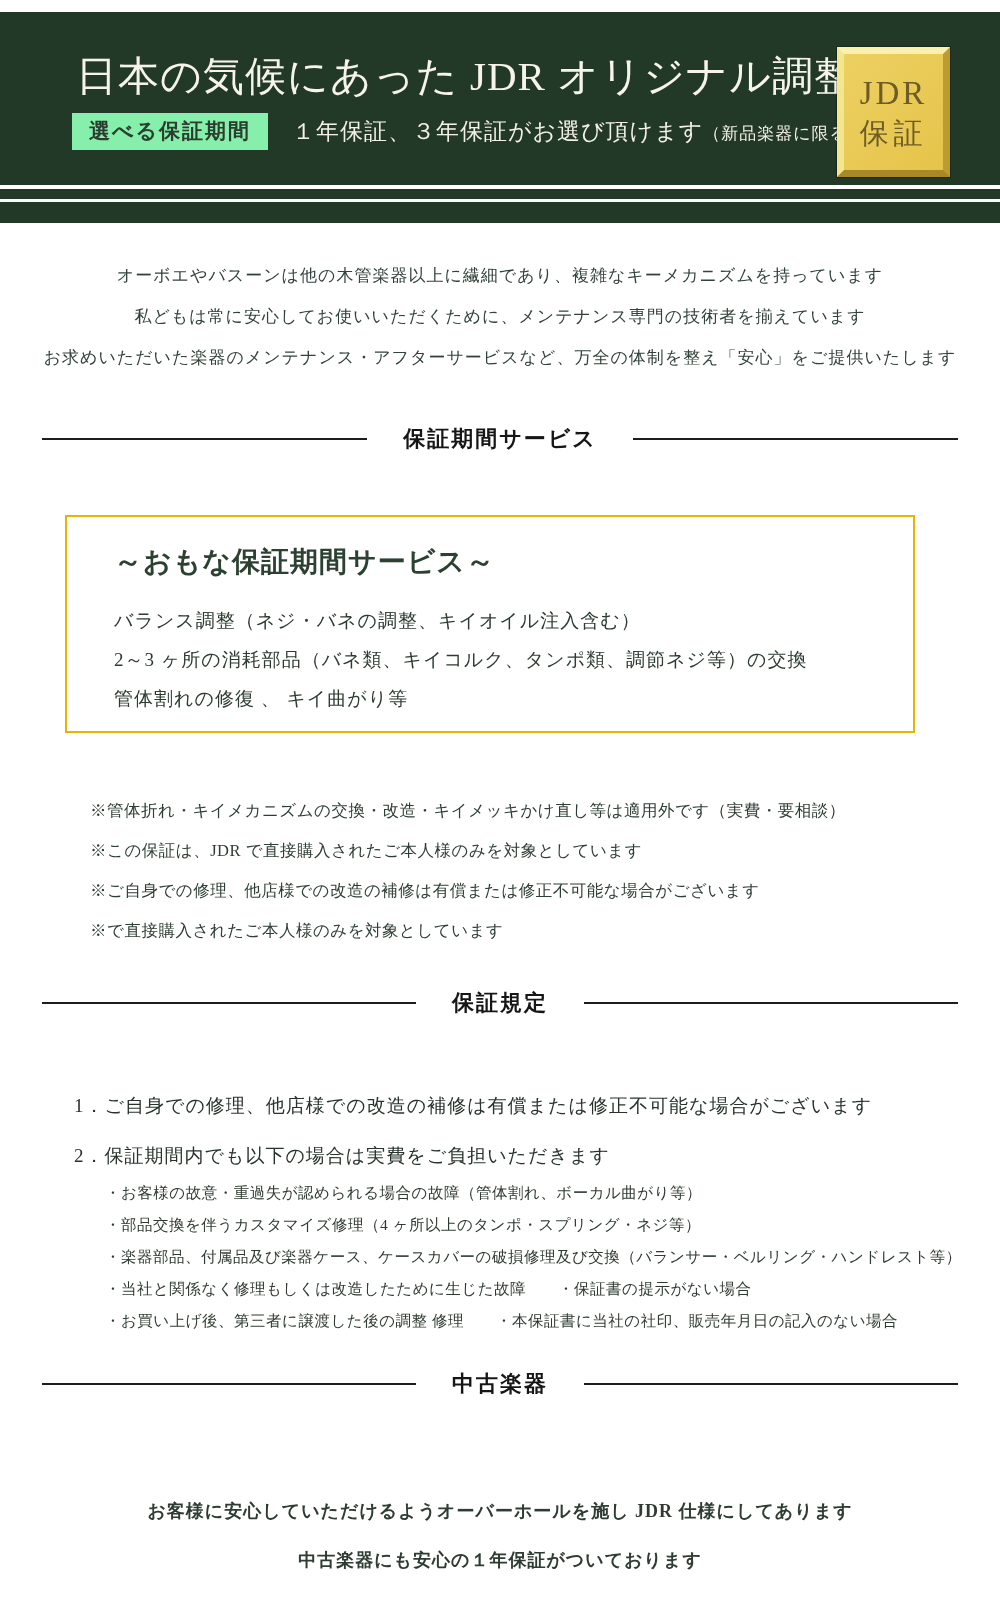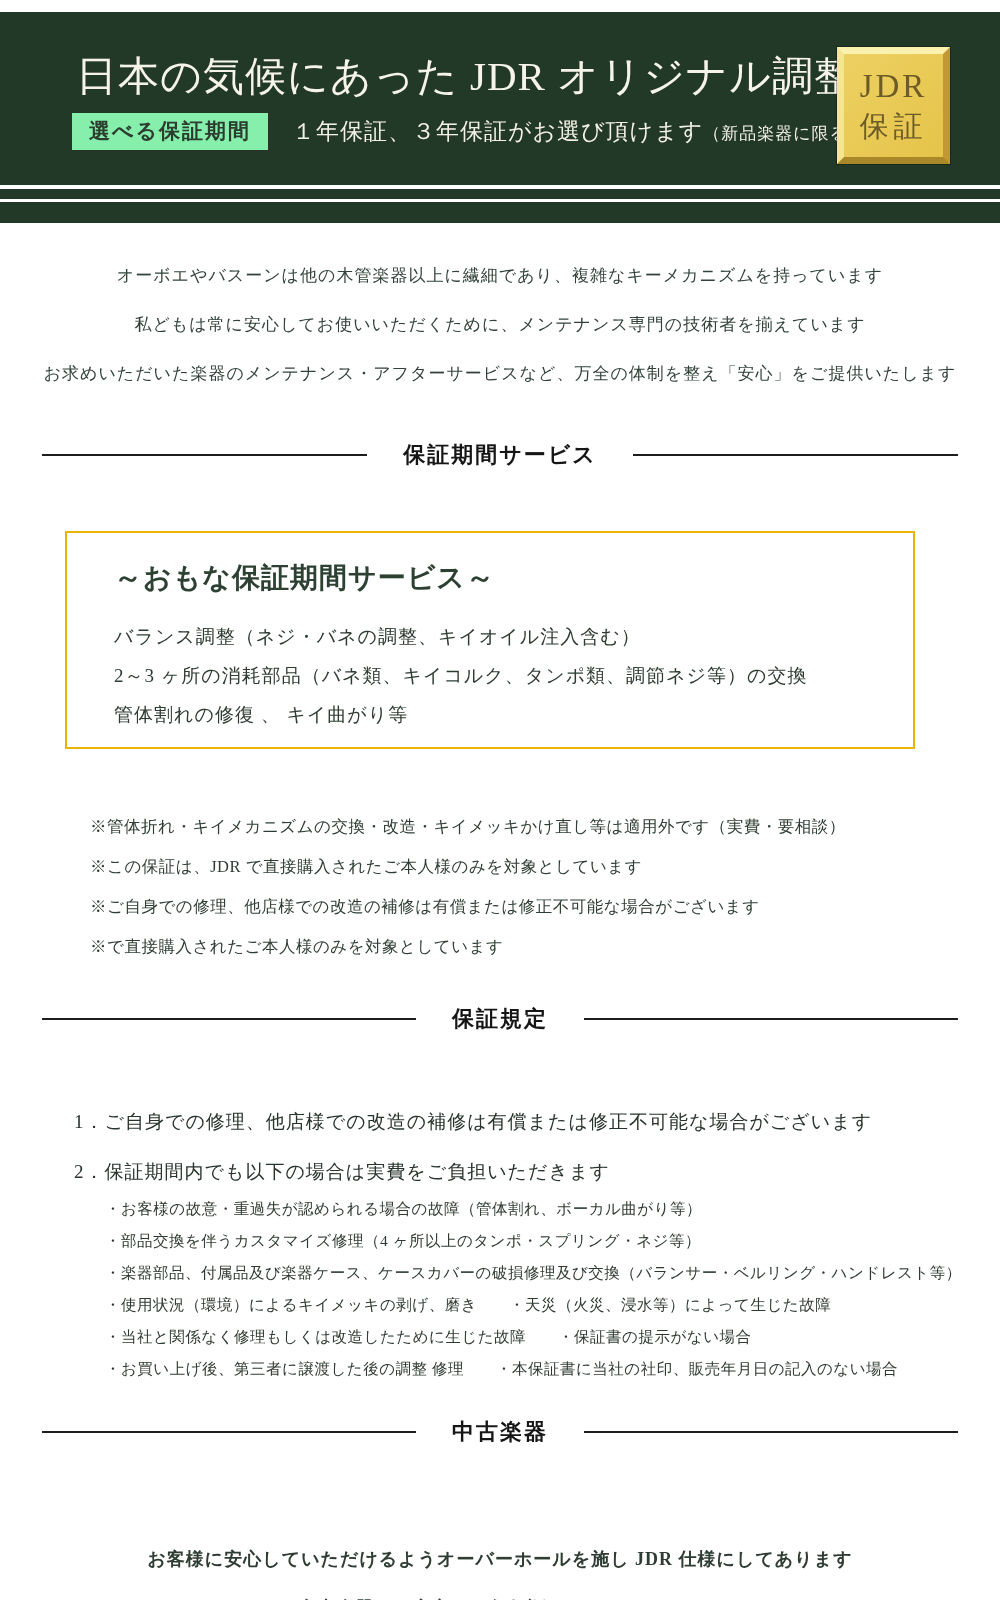--- a/index.html
+++ b/index.html
@@ -54,21 +54,21 @@
     letter-spacing:1px;
     margin-left:24px;
     white-space:nowrap;
   }
   .header-sub .small{
     font-size:17px;
   }
   .seal{
     position:absolute;
     top:35px;right:50px;
-    width:113px;height:117px;
+    width:113px;height:130px;
     border:7px solid;
     border-color:#f9f1ad #bd9b31 #a9882a #f4e68e;
     background:linear-gradient(135deg,#ecd062 0%,#e6c44a 100%);
     box-shadow:0 0 0 1px rgba(0,0,0,.25);
     display:flex;
     flex-direction:column;
     align-items:center;
     justify-content:center;
   }
   .seal-l1{font-size:33px;color:#6e5c26;letter-spacing:3px;line-height:1;}
@@ -79,21 +79,21 @@
 
   
   .intro{
     margin-top:36px;
     text-align:center;
     font-size:17px;
     line-height:33px;
     letter-spacing:1px;
     color:#32423a;
   }
-  .intro p{margin:16px;}
+  .intro p{margin:8px;}
 
   
   .sec{
     display:flex;
     align-items:center;
     padding:0 42px;
   }
   .sec .rule{flex:1;border-top:2px solid #1d1d1d;}
   .sec .sec-title{
     margin:0 36px;
@@ -227,21 +227,20 @@
     <span class="rule"></span>
   </div>
 
   <div class="rules">
     <p class="rule-item">1．ご自身での修理、他店様での改造の補修は有償または修正不可能な場合がございます</p>
     <p class="rule-item rule-item-2">2．保証期間内でも以下の場合は実費をご負担いただきます</p>
     <div class="sub-items">
       <p>・お客様の故意・重過失が認められる場合の故障（管体割れ、ボーカル曲がり等）</p>
       <p>・部品交換を伴うカスタマイズ修理（4 ヶ所以上のタンポ・スプリング・ネジ等）</p>
       <p>・楽器部品、付属品及び楽器ケース、ケースカバーの破損修理及び交換（バランサー・ベルリング・ハンドレスト等）</p>
-      <p>・使用状況（環境）によるキイメッキの剥げ、磨き　　・天災（火災、浸水等）によって生じた故障</p>
       <p>・当社と関係なく修理もしくは改造したために生じた故障　　・保証書の提示がない場合</p>
       <p>・お買い上げ後、第三者に譲渡した後の調整 修理　　・本保証書に当社の社印、販売年月日の記入のない場合</p>
     </div>
   </div>
 
   <div class="sec sec-3">
     <span class="rule"></span>
     <span class="sec-title">中古楽器</span>
     <span class="rule"></span>
   </div>

